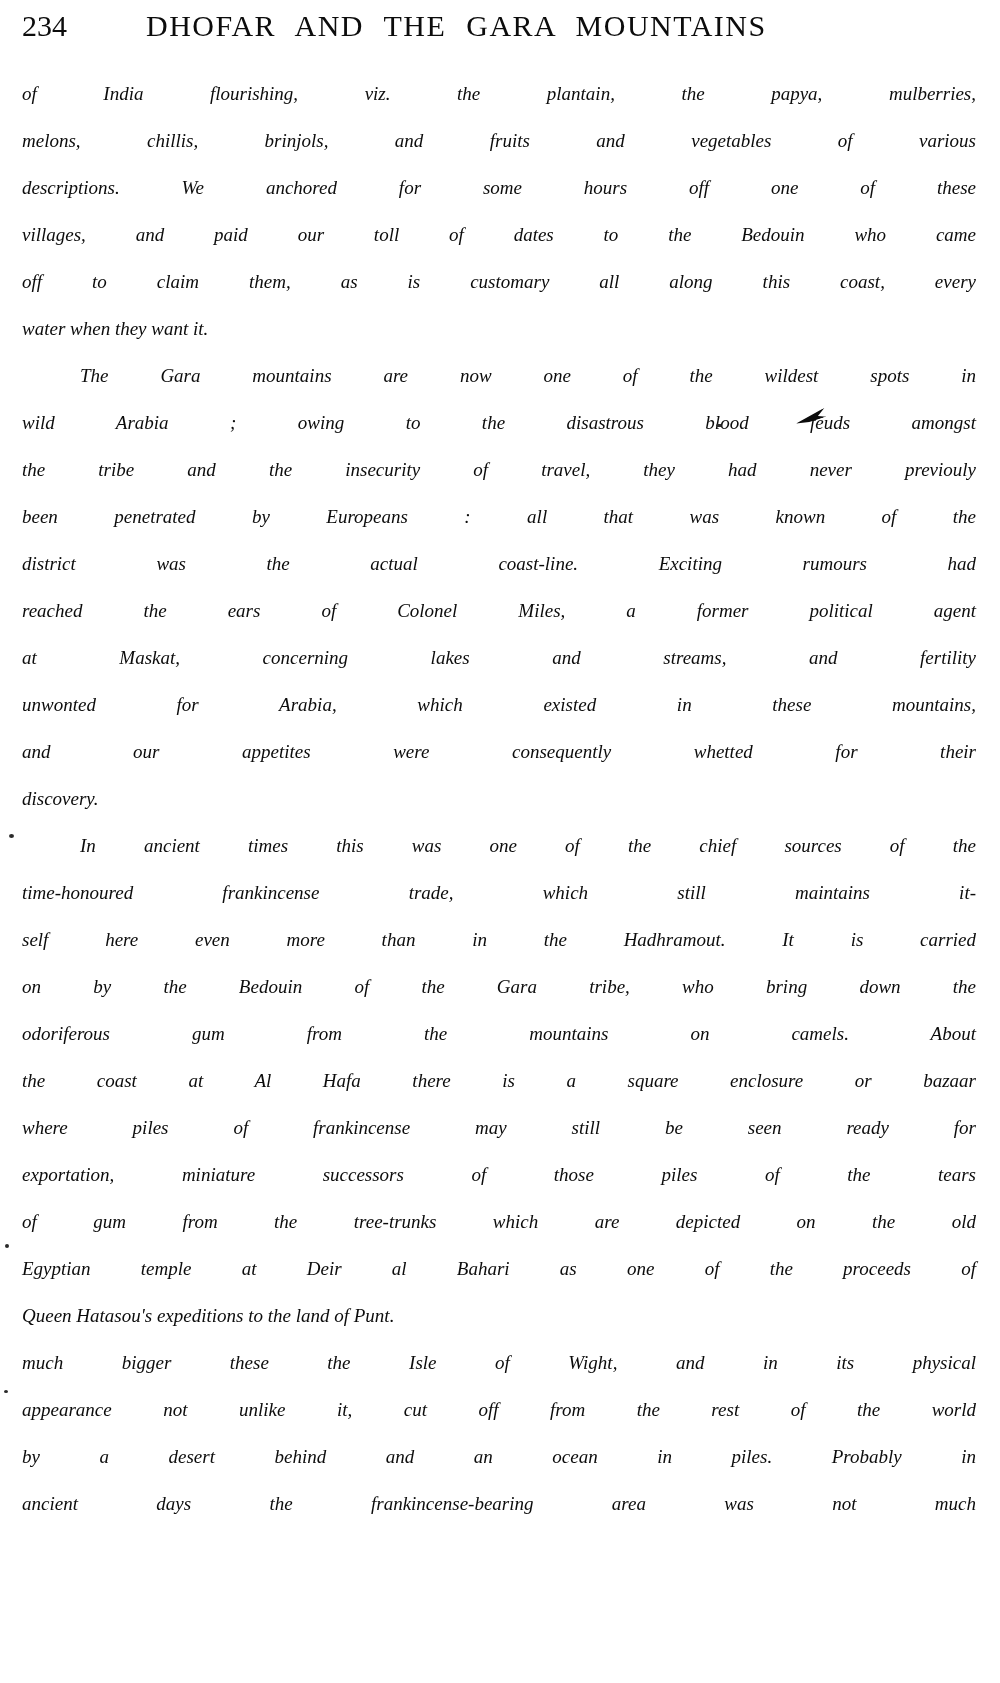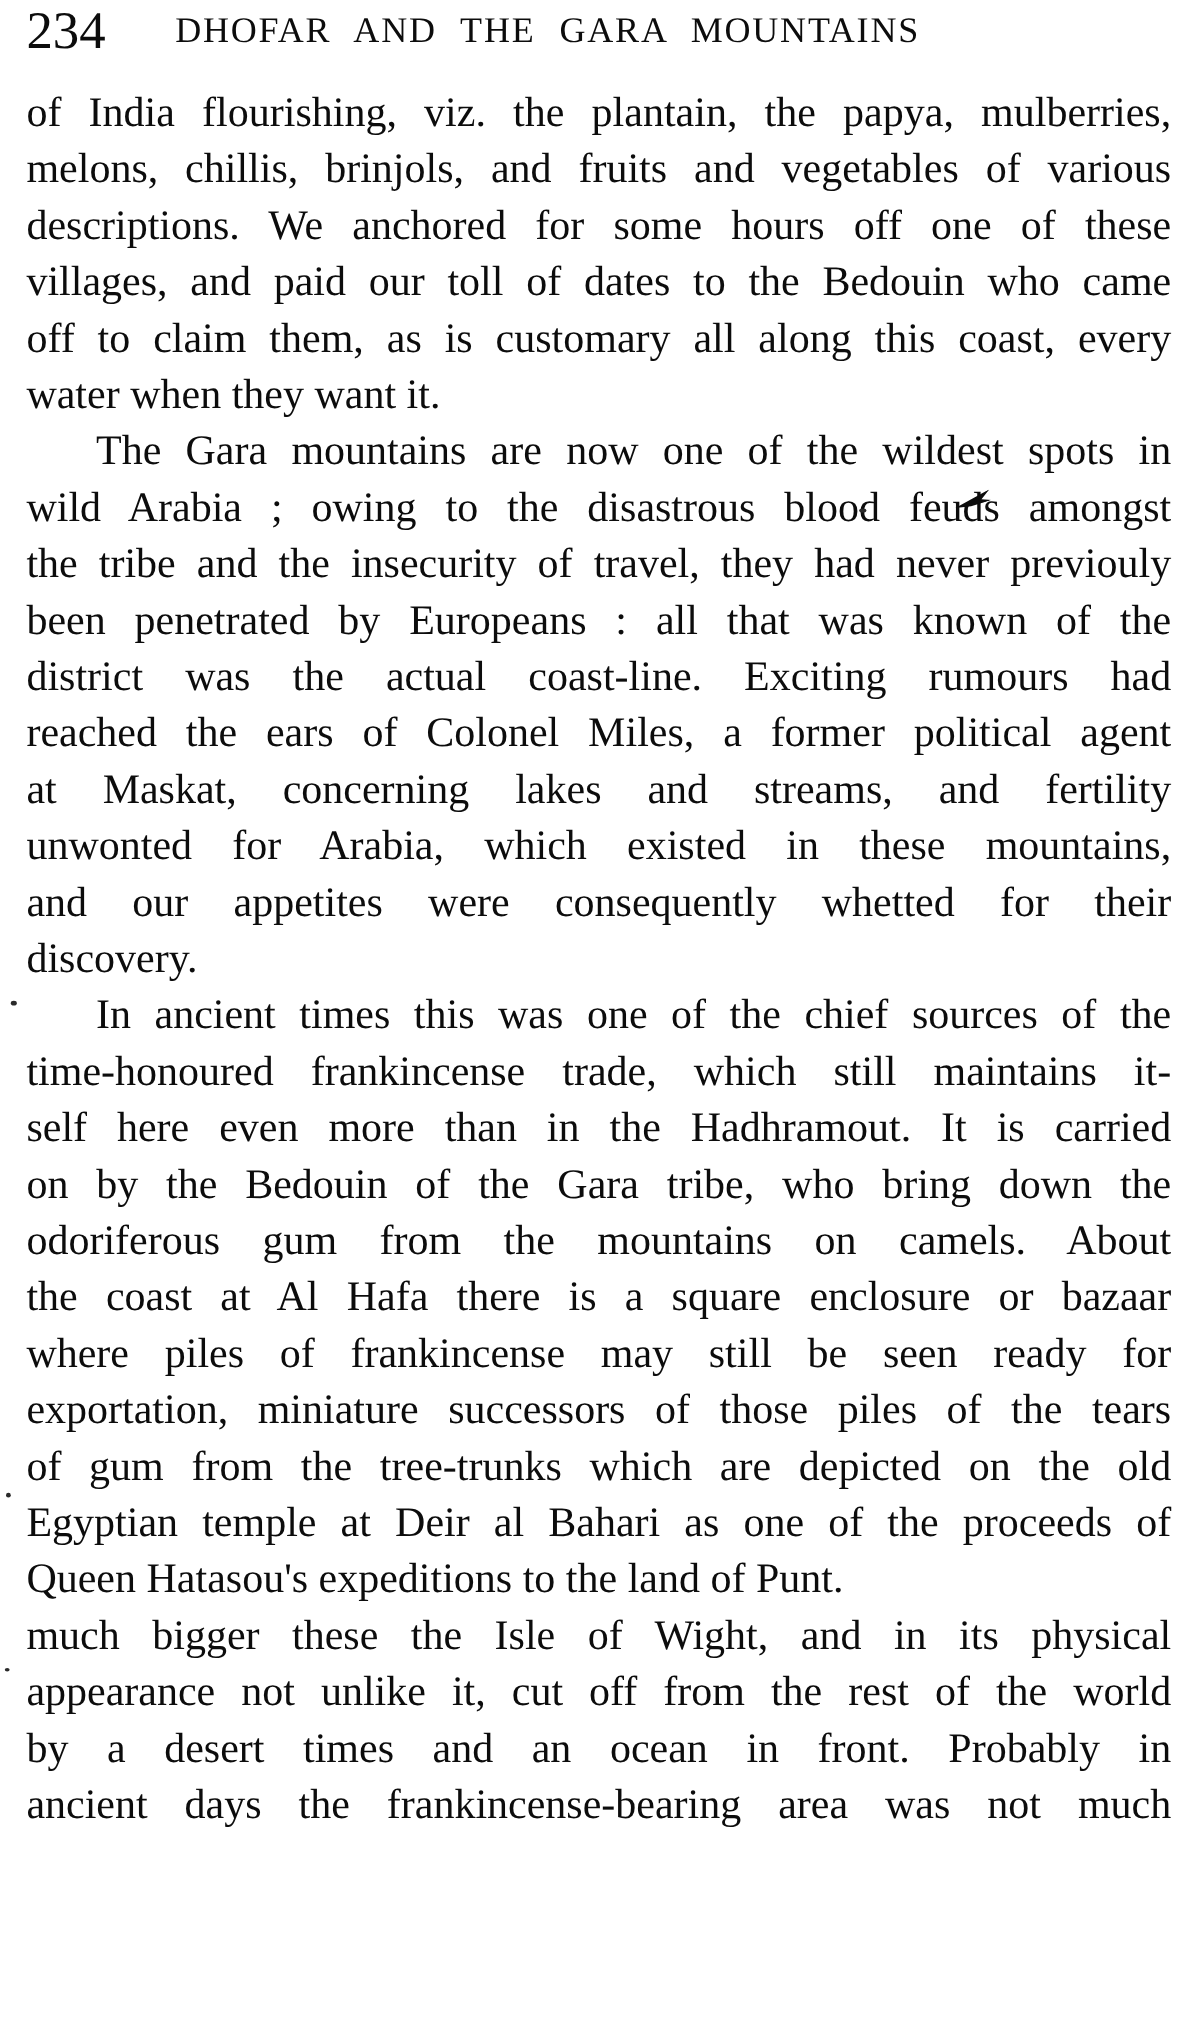--- a/index.html
+++ b/index.html
@@ -20,39 +20,40 @@
     position: absolute;
     top: 6px;
     left: 0;
     width: 1000px;
     height: 44px;
   }
   .page-number {
     position: absolute;
     left: 22px;
     top: 0;
-    font-size: 44px;
+    font-size: 30px;
     line-height: 40px;
   }
   .running-title {
     position: absolute;
     left: 146px;
     top: 0;
     font-size: 30px;
     line-height: 40px;
     letter-spacing: 1.5px;
     word-spacing: 11px;
     white-space: nowrap;
   }
   .text-block {
     position: absolute;
     left: 22px;
     top: 70px;
     width: 954px;
-    font-size: 35px;
+    font-size: 19px;
+    font-style: italic;
   }
   .text-line {
     line-height: 47px;
     height: 47px;
     text-align: justify;
     -moz-text-align-last: justify;
     text-align-last: justify;
     white-space: normal;
   }
   .text-line.last-line {
@@ -115,21 +116,21 @@
       <div class="text-line">on by the Bedouin of the Gara tribe, who bring down the</div>
       <div class="text-line">odoriferous gum from the mountains on camels. About</div>
       <div class="text-line">the coast at Al Hafa there is a square enclosure or bazaar</div>
       <div class="text-line">where piles of frankincense may still be seen ready for</div>
       <div class="text-line">exportation, miniature successors of those piles of the tears</div>
       <div class="text-line">of gum from the tree-trunks which are depicted on the old</div>
       <div class="text-line">Egyptian temple at Deir al Bahari as one of the proceeds of</div>
       <div class="text-line last-line">Queen Hatasou's expeditions to the land of Punt.</div>
       <div class="text-line">much bigger these the Isle of Wight, and in its physical</div>
       <div class="text-line">appearance not unlike it, cut off from the rest of the world</div>
-      <div class="text-line">by a desert times and an ocean in front. Probably in</div>
+      <div class="text-line">by a desert behind and an ocean in piles. Probably in</div>
       <div class="text-line">ancient days the frankincense-bearing area was not much</div>
     </div>
 
   <div class="ink-mark"></div>
   <div class="speck s1"></div>
   <div class="speck s2"></div>
   <div class="speck s3"></div>
   <div class="speck s4"></div>
 
 </div>

